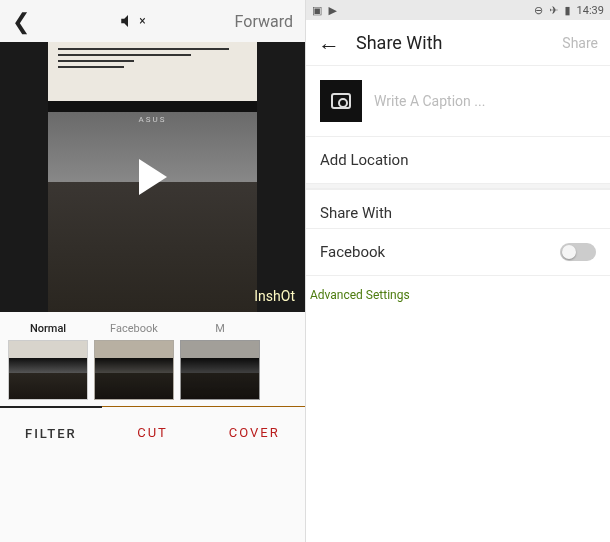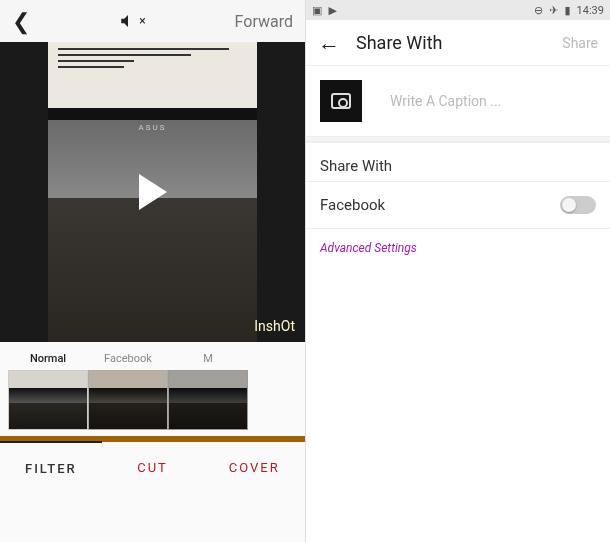--- a/index.html
+++ b/index.html
@@ -6,21 +6,21 @@
   body { width: 610px; height: 542px; display: flex; background: #fff; overflow: hidden; }
   .pane { height: 100%; }
   .left { width: 305px; background: #fafafa; display: flex; flex-direction: column; }
   .right { width: 305px; background: #fff; display: flex; flex-direction: column; border-left: 1px solid #ddd; }
 
   
   .l-header { height: 42px; display: flex; align-items: center; justify-content: space-between; padding: 0 12px; background: #f6f6f6; }
   .l-header .chev { font-size: 22px; color: #222; }
   .l-header .mute { font-size: 18px; color: #222; display:flex; align-items:center; gap:2px;}
   .l-header .fwd { color: #737373; font-size: 16px; }
-  .video { position: relative; width: 100%; height: 300px; background: #2a2a2a; display:flex; justify-content:center; }
+  .video { position: relative; width: 100%; height: 270px; background: #2a2a2a; display:flex; justify-content:center; }
   .video-inner {
     width: 210px; height: 100%; position: relative;
     background: linear-gradient(to bottom,
       #ece8e0 0%, #ece8e0 22%,
       #111 22%, #111 26%,
       #6a6a6a 26%, #888 52%,
       #3a3632 52%, #2a2620 100%);
   }
   .doc-lines { position:absolute; top:6px; left:10px; right:10px; }
   .doc-lines div { height:2px; background:#333; margin-bottom:4px; }
@@ -28,53 +28,53 @@
   .doc-lines div:nth-child(2){width:70%;}
   .doc-lines div:nth-child(3){width:40%;}
   .doc-lines div:nth-child(4){width:35%;}
   .play { position:absolute; top:50%; left:50%; transform:translate(-50%,-50%); width:0; height:0;
           border-left: 28px solid #fff; border-top:18px solid transparent; border-bottom:18px solid transparent; }
   .watermark { position:absolute; bottom:8px; right:10px; color:#fef9c3; font-size:14px; }
   .logo-strip {position:absolute; top:27%; left:50%; transform:translateX(-50%); color:#ccc; font-size:8px; letter-spacing:2px;}
   .edge-l,.edge-r{position:absolute;top:0;bottom:0;width:48px;background:#1a1a1a;}
   .edge-l{left:0}.edge-r{right:0}
 
-  .filters { display:flex; padding:10px 8px 6px; overflow:hidden; }
+  .filters { display:flex; gap:6px; padding:10px 8px 6px; overflow:hidden; }
   .fitem { width: 80px; flex-shrink:0; text-align:center; }
   .flabel { font-size:11px; color:#888; margin-bottom:4px; height:14px; white-space:nowrap; overflow:hidden;}
   .fitem.sel .flabel{ color:#222; font-weight:500;}
   .fthumb { width:80px; height:60px; background: linear-gradient(to bottom,#d8d4cc 0%,#d8d4cc 30%,#111 30%,#555 55%,#2a2620 55%,#1a1612 100%); border:1px solid #ccc;}
   .fthumb.c2{filter:brightness(0.85) contrast(1.1);}
   .fthumb.c3{filter:sepia(0.2) brightness(0.8);}
   .fthumb.c4{filter:brightness(0.75);}
 
-  .tabs { display:flex; border-top:6px solid #a16207; height:52px;justify-content:center; }
+  .tabs { display:flex; border-top:1px solid #a16207; height:52px;justify-content:center; }
   .tab { flex:1; text-align:center; line-height:52px; font-size:13px; letter-spacing:2px; color:#b91c1c; }
   .tab.sel { color:#333; border-top:2px solid #222; margin-top:-1px; font-weight:500; }
 
   
   .statusbar { height:20px; background:#e9e9e9; display:flex; align-items:center; justify-content:space-between; padding:0 6px; font-size:11px; color:#555;}
   .statusbar .l{display:flex;gap:6px;align-items:center;}
   .statusbar .r{display:flex;gap:6px;align-items:center;}
   .r-header { height:46px; display:flex; align-items:center; padding:0 12px; gap:16px; border-bottom:1px solid #eee;}
   .r-header .back{font-size:22px;color:#222;}
   .r-header .title{font-size:18px;color:#222;}
   .r-header .sharebtn{margin-left:auto;color:#bbb;font-size:14px;}
 
-  .caprow { display:flex; align-items:center; gap:28px; padding:14px 14px; }
+  .caprow { display:flex; align-items:center; gap:12px; padding:14px 14px; }
   .thumb { width:42px; height:42px; background:#111; display:flex; align-items:center; justify-content:center;}
   .thumb-inner{width:20px;height:16px;border:2px solid #ddd;border-radius:3px;position:relative;}
   .thumb-inner::after{content:"";position:absolute;top:3px;left:5px;width:6px;height:6px;border:2px solid #ddd;border-radius:50%;}
   .caption{color:#bbb;font-size:14px;}
 
   .row { padding:14px 14px; border-top:1px solid #eee; color:#333; font-size:15px; display:flex; align-items:center; justify-content:space-between;}
   .section-label { padding:14px 14px 6px; color:#333; font-size:15px; border-top:1px solid #eee;}
   .toggle { width:36px; height:18px; background:#ccc; border-radius:10px; position:relative;}
   .toggle::after{content:"";position:absolute;left:2px;top:2px;width:14px;height:14px;background:#f5f5f5;border-radius:50%;box-shadow:0 1px 2px rgba(0,0,0,0.3);}
-  .adv { padding:12px 14px; color:#a21caf; font-size:12px; border-top:1px solid #eee;font-style:italic;}
+  .adv { padding:12px 4px; color:#4d7c0f; font-size:12px; border-top:1px solid #eee;}
   .sep{height:6px;background:#f4f4f4;border-top:1px solid #eee;border-bottom:1px solid #eee;}
 </style>
 </head>
 <body>
 
 <div class="pane left">
   <div class="l-header">
     <span class="chev">❮</span>
     <span class="mute">
       <svg width="18" height="18" viewBox="0 0 24 24" fill="#222">
@@ -143,20 +143,23 @@
     <span class="sharebtn">Share</span>
   </div>
 
   <div class="caprow">
     <div class="thumb">
       <div class="thumb-inner"></div>
     </div>
     <span class="caption">Write A Caption ...</span>
   </div>
 
+  <div class="row">
+    <span>Add Location</span>
+  </div>
 
   <div class="sep"></div>
 
   <div class="section-label">Share With</div>
 
   <div class="row">
     <span>Facebook</span>
     <div class="toggle"></div>
   </div>
 

